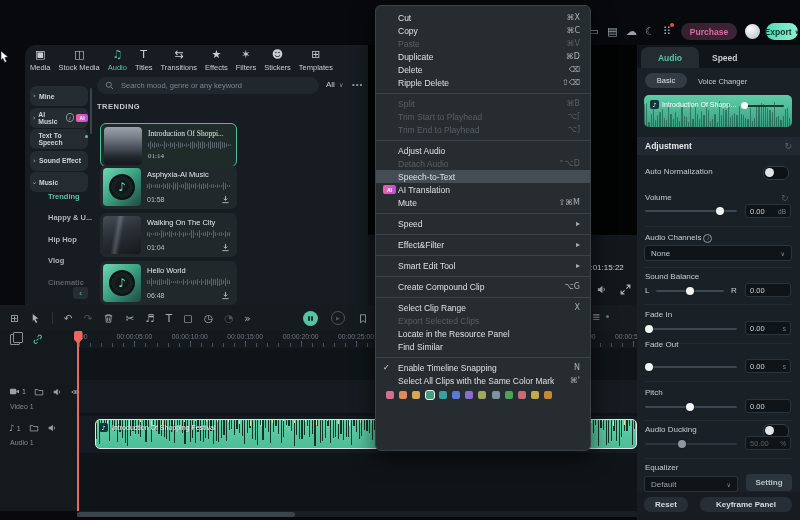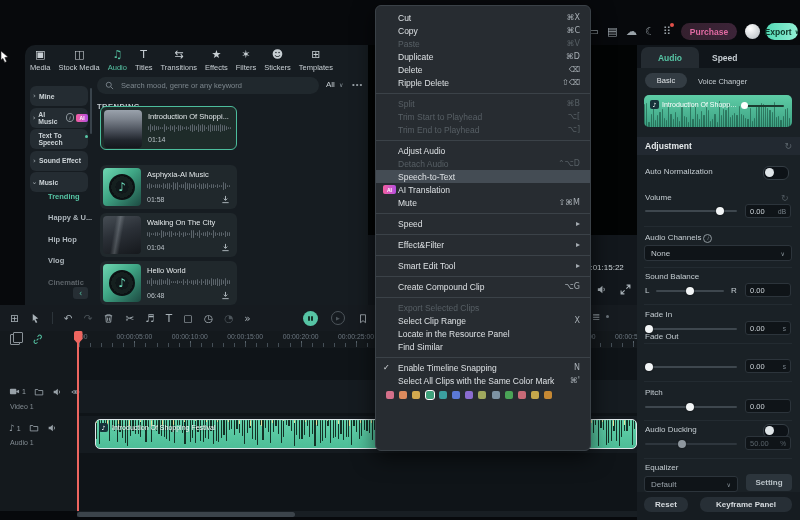--- a/index.html
+++ b/index.html
@@ -295,21 +295,21 @@
       </svg>
     <input type="text" placeholder="Search mood, genre or any keyword" style="">
   </div>
   <div class="filter-all">
     <span>All</span>
     <span class="chev" style="color:#8a949b">∨</span>
   </div>
   <span class="more-dots">•••</span>
   <div class="sec-label">TRENDING</div>
   <div id="media-list">
-      <div class="mcard sel" style="top: 106px;">
+      <div class="mcard sel" style="top: 123px; font-family: Liberation Serif, serif;">
         <div class="mthumb th-storm"></div>
         <div class="mtitle">Introduction Of Shoppi...</div>
         <div class="wave" style="left:47px;top:17px;width:84px;height:8px">
           <i style="left:0.0px;top:2.0px;height:4.0px;background:#5c656c"></i>
           <i style="left:2.0px;top:0.4px;height:7.2px;background:#5c656c"></i>
           <i style="left:4.0px;top:1.6px;height:4.8px;background:#5c656c"></i>
           <i style="left:6.0px;top:0.6px;height:6.7px;background:#5c656c"></i>
           <i style="left:8.0px;top:1.5px;height:4.9px;background:#5c656c"></i>
           <i style="left:10.0px;top:2.1px;height:3.8px;background:#5c656c"></i>
           <i style="left:12.0px;top:3.3px;height:1.3px;background:#5c656c"></i>
@@ -1025,21 +1025,21 @@
 
   <span class="rl" style="top:310px">Fade In</span>
   <div class="strack" style="left:645px;top:328px;width:92px"></div>
   <div class="sknob2" style="left:645px;top:325px"></div>
   <div class="vbox" style="left:745px;top:321px">
     <span class="v">0.00</span>
     <span class="u">s</span>
   </div>
   <div class="rp-div" style="top:343px"></div>
 
-  <span class="rl" style="top:332px">Fade Out</span>
+  <span class="rl" style="top:340px">Fade Out</span>
   <div class="strack" style="left:645px;top:366px;width:92px"></div>
   <div class="sknob2" style="left:645px;top:363px"></div>
   <div class="vbox" style="left:745px;top:359px">
     <span class="v">0.00</span>
     <span class="u">s</span>
   </div>
   <div class="rp-div" style="top:381px"></div>
 
   <span class="rl" style="top:388px">Pitch</span>
   <div class="strack" style="left:645px;top:406px;width:92px"></div>
@@ -1169,29 +1169,29 @@
         <span class="lbl">Smart Edit Tool</span>
         <span class="arr">▸</span>
       </div>
       <div class="msep"></div>
       <div class="mi">
         <span class="gut"></span>
         <span class="lbl">Create Compound Clip</span>
         <span class="sc">⌥G</span>
       </div>
       <div class="msep"></div>
+      <div class="mi">
+        <span class="gut"></span>
+        <span class="lbl">Select Clip Range</span>
+        <span class="sc">X</span>
+      </div>
       <div class="mi dis">
         <span class="gut"></span>
         <span class="lbl">Export Selected Clips</span>
         <span class="sc"></span>
-      </div>
-      <div class="mi">
-        <span class="gut"></span>
-        <span class="lbl">Select Clip Range</span>
-        <span class="sc">X</span>
       </div>
       <div class="mi">
         <span class="gut"></span>
         <span class="lbl">Locate in the Resource Panel</span>
         <span class="sc"></span>
       </div>
       <div class="mi">
         <span class="gut"></span>
         <span class="lbl">Find Similar</span>
         <span class="sc"></span>

